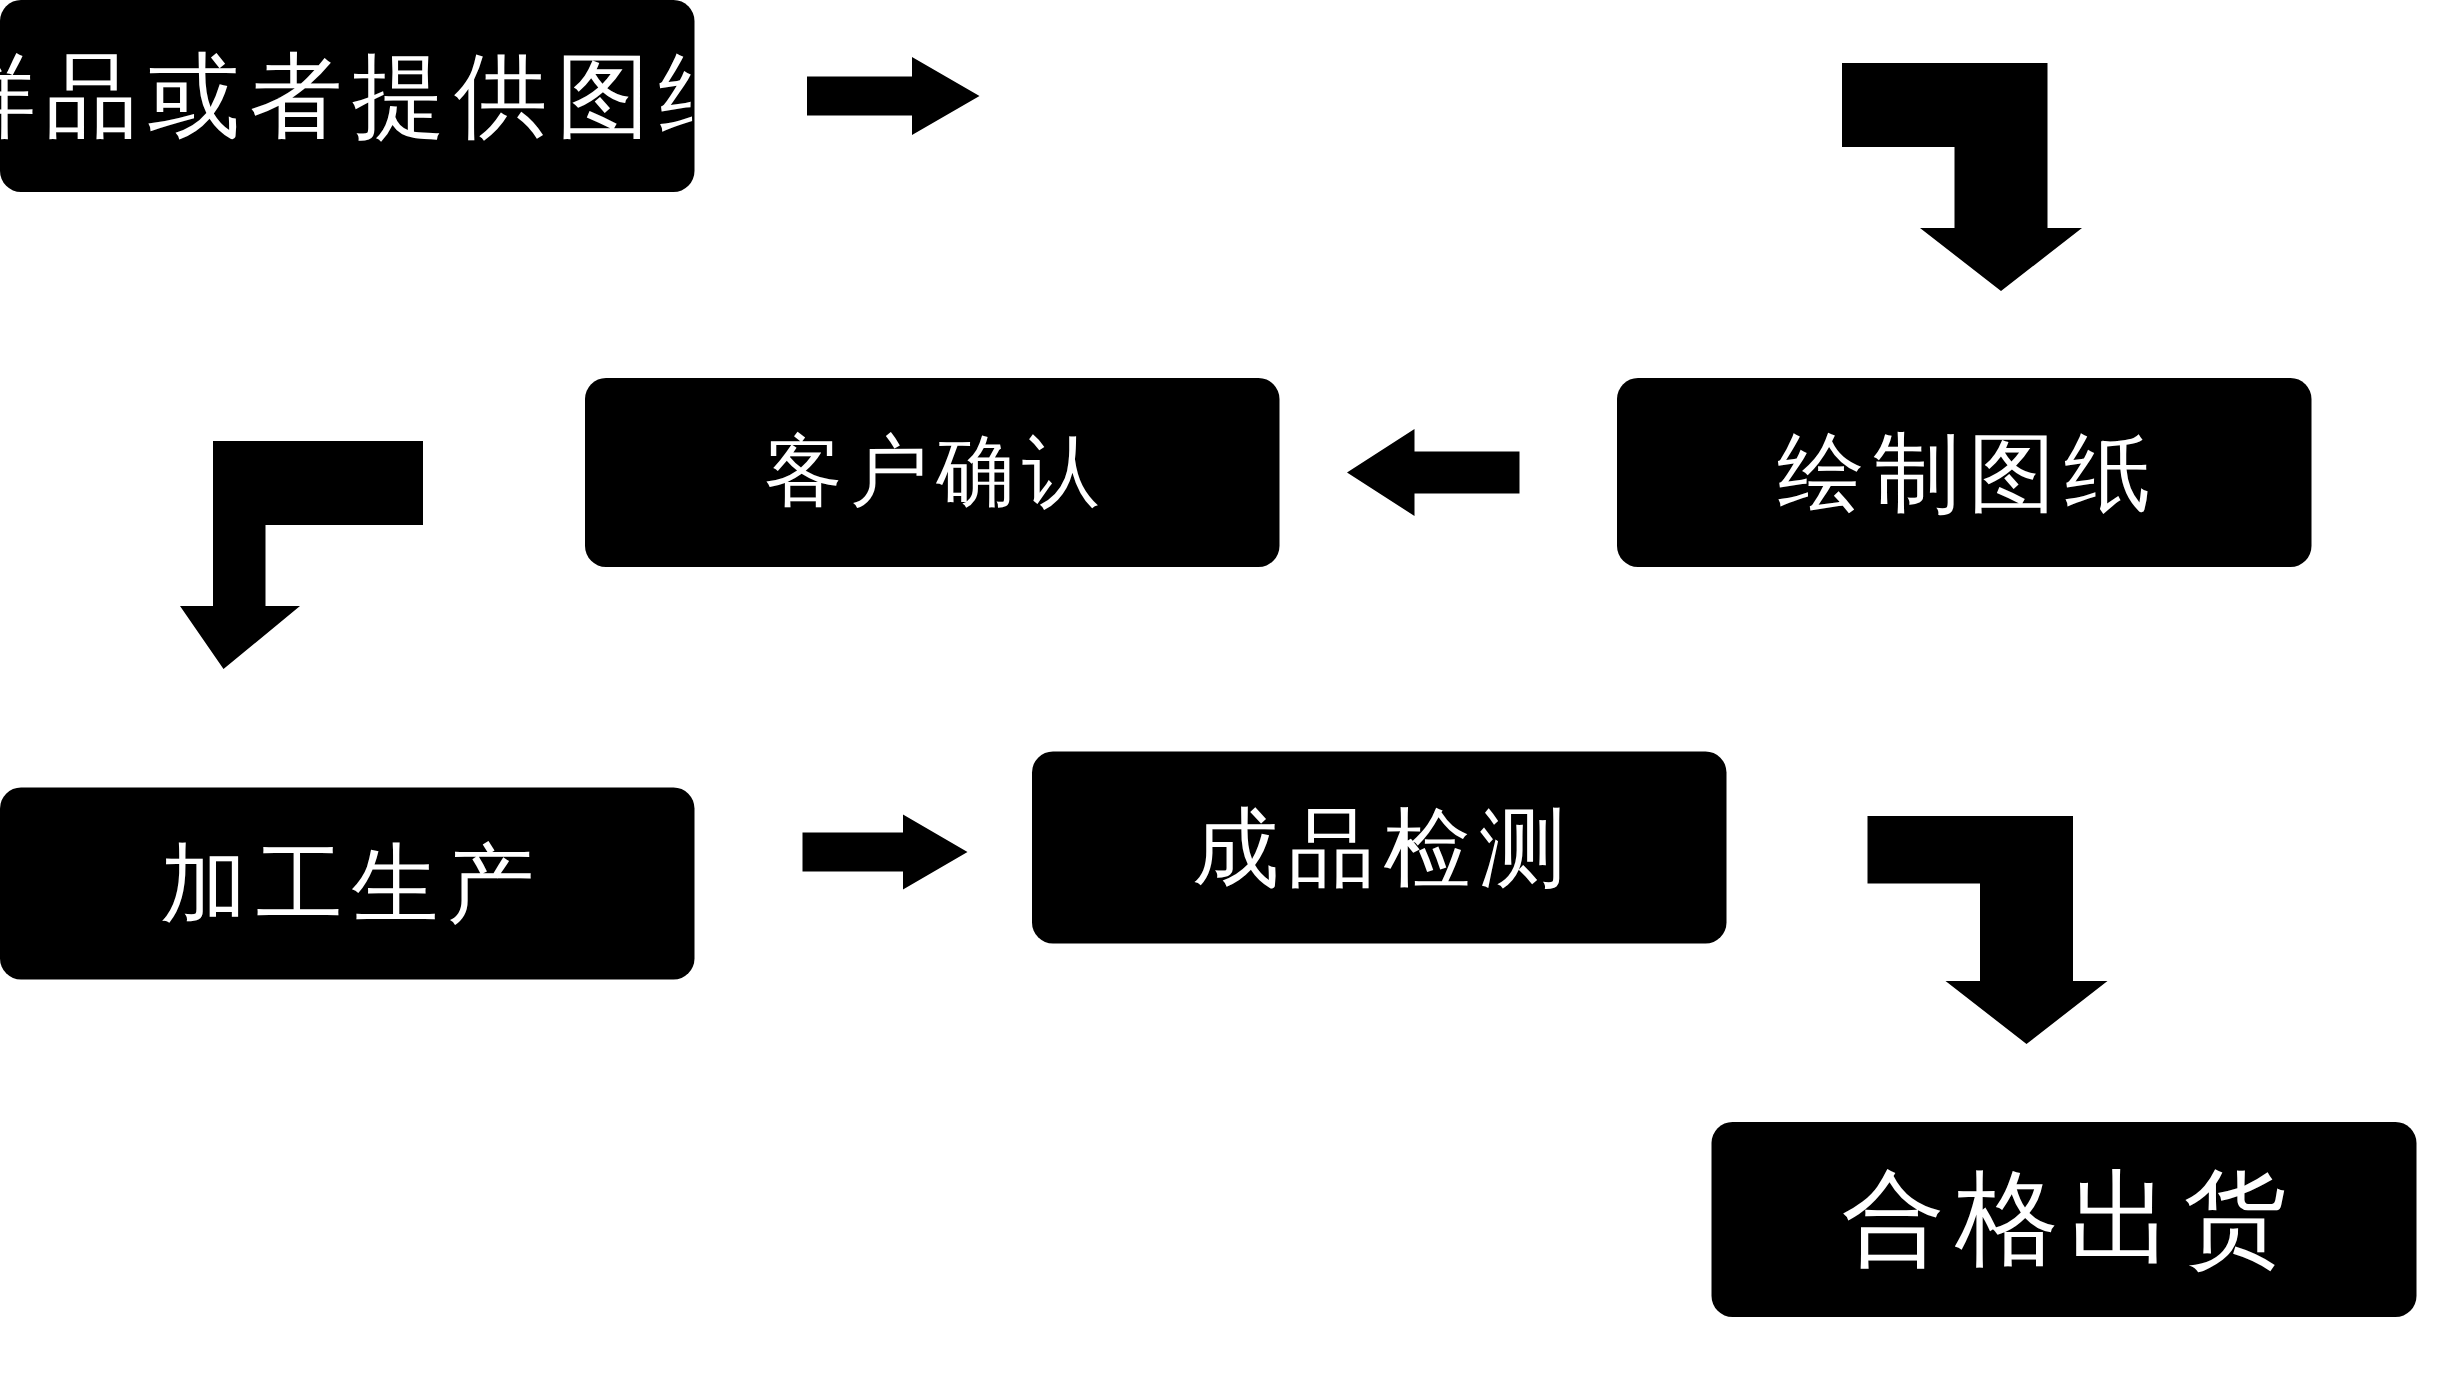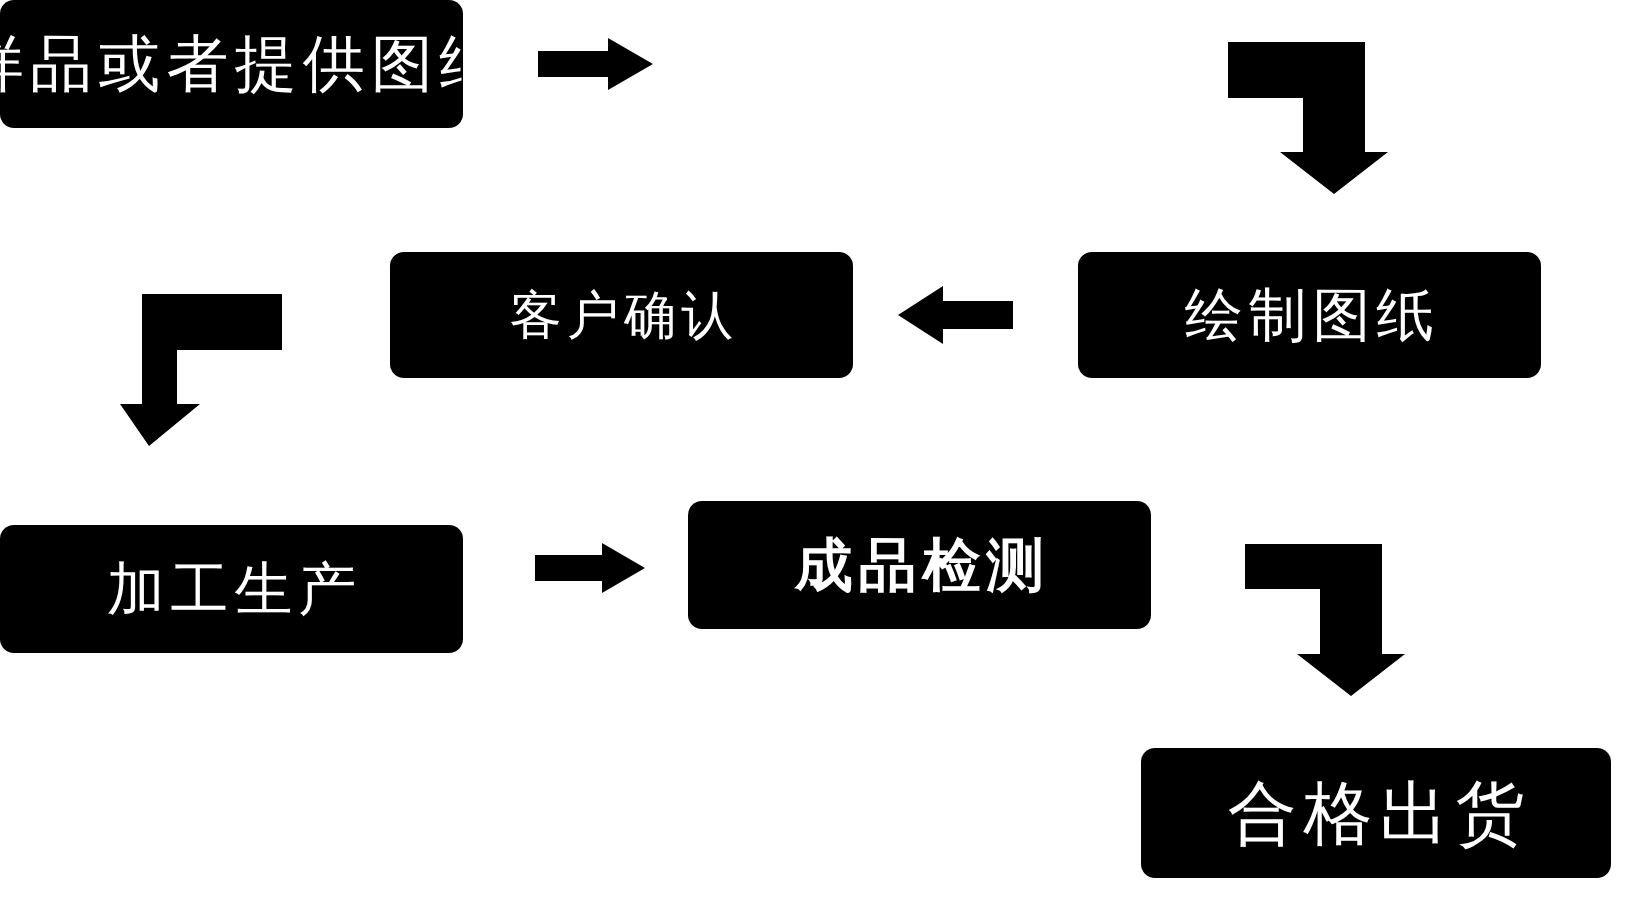--- a/index.html
+++ b/index.html
@@ -88,21 +88,21 @@
   <div class="node" style="left:0px; top:505px; width:463px; height:128px; font-size:58px;margin-top:20px;">
     <span class="node-label">加工生产</span>
   </div>
 
   <div class="arrow" style="left:535px; top:543px; width:110px; height:50px;">
     <svg width="110" height="50" viewBox="0 0 110 50" aria-hidden="true">
       <path d="M0 12 L67 12 L67 0 L110 25 L67 50 L67 38 L0 38 Z"></path>
     </svg>
   </div>
 
-  <div class="node" style="left:688px; top:501px; width:463px; height:128px; font-size:58px;font-weight:bold;">
+  <div class="node" style="left:688px; top:501px; width:463px; height:128px; font-size:58px;">
     <span class="node-label">成品检测</span>
   </div>
 
   <div class="arrow" style="left:1245px; top:544px; width:160px; height:152px;">
     <svg width="160" height="152" viewBox="0 0 160 152" aria-hidden="true">
       <path d="M0 0 L137 0 L137 110 L160 110 L106 152 L52 110 L75 110 L75 45 L0 45 Z"></path>
     </svg>
   </div>
 
   <div class="node" style="left:1141px; top:748px; width:470px; height:130px; font-size:69px;">

